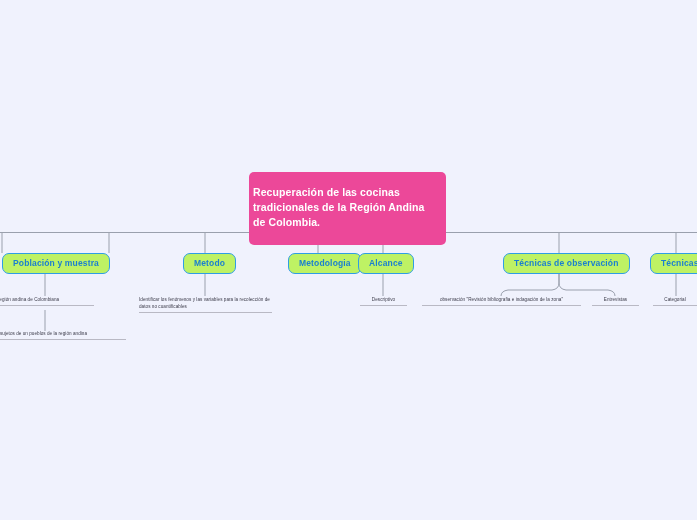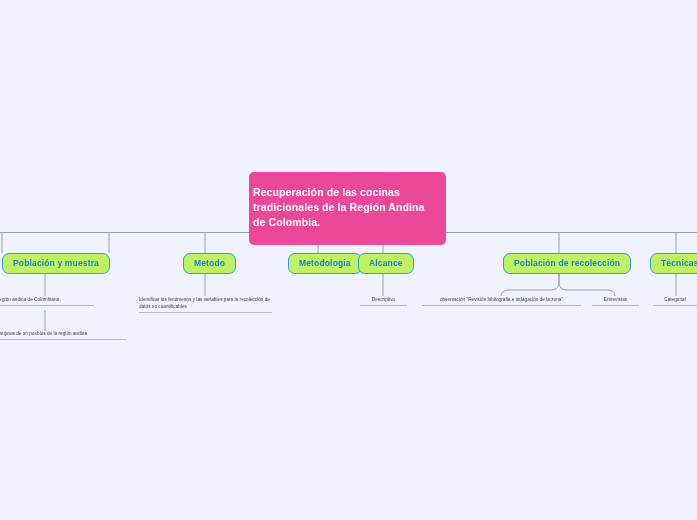--- a/index.html
+++ b/index.html
@@ -117,21 +117,21 @@
   <div class="root-node">Recuperación de las cocinas tradicionales de la Región Andina de Colombia.</div>
 
   <div class="l1-node" style="left:2px; top:253px;">Población y muestra</div>
 
   <div class="l1-node" style="left:183px; top:253px;border-radius:7px;">Metodo</div>
 
   <div class="l1-node" style="left:288px; top:253px;padding-left:10px;">Metodologia</div>
 
   <div class="l1-node" style="left:358px; top:253px;">Alcance</div>
 
-  <div class="l1-node" style="left:503px; top:253px;">Población de recolección</div>
+  <div class="l1-node" style="left:503px; top:253px;">Técnicas de observación</div>
 
   <div class="l1-node" style="left:650px; top:253px;">Técnicas d</div>
 
   <div class="l2-node" style="left:-4px; top:296px; width:98px;">Región andina de Colombiana</div>
 
   <div class="l2-node" style="left:-4px; top:330px; width:130px;">5 sujetos de un pueblos de la región andina</div>
 
   <div class="l2-node" style="left:139px; top:296px; width:133px;">Identificar los fenómenos y las variables para la recolección de datos no cuantificables</div>
 
   <div class="l2-node center" style="left:360px; top:296px; width:47px;">Descriptivo</div>

